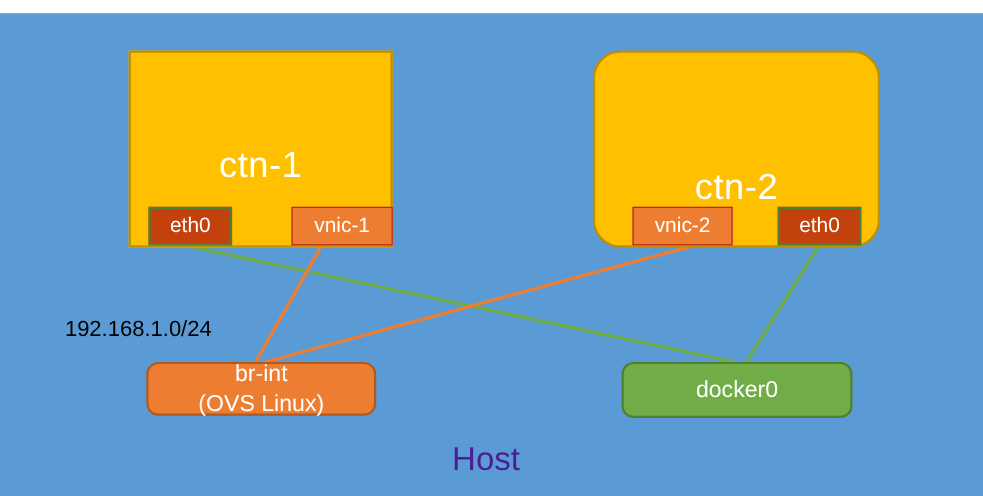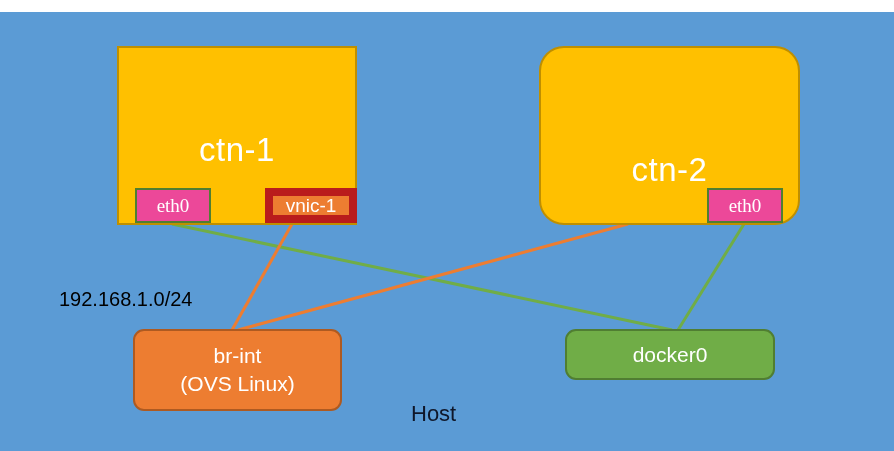--- a/index.html
+++ b/index.html
@@ -46,27 +46,26 @@
     box-sizing: border-box;
     display: flex;
     align-items: center;
     justify-content: center;
     color: #FFFFFF;
     font-size: 19px;
     line-height: 1;
     z-index: 3;
   }
   .iface-eth {
-    background: #ec4899;
+    background: #c2410c;
     border: 2px solid #507E32;
-    font-family: Liberation Serif, serif;
   }
   .iface-vnic {
     background: #ED7D31;
-    border: 8px solid #b91c1c;
+    border: 1px solid #b91c1c;
   }
   .bridge {
     position: absolute;
     box-sizing: border-box;
     border-radius: 11px;
     display: flex;
     flex-direction: column;
     align-items: center;
     justify-content: center;
     color: #FFFFFF;
@@ -85,22 +84,22 @@
   .net-label {
     position: absolute;
     color: #000000;
     font-size: 20px;
     line-height: 1;
     white-space: nowrap;
     z-index: 4;
   }
   .host-label {
     position: absolute;
-    color: #0f172a;
-    font-size: 22px;
+    color: #4c1d95;
+    font-size: 30px;
     line-height: 1;
     white-space: nowrap;
     z-index: 4;
   }
 </style>
 </head>
 <body>
 
 <div id="canvas">
 
@@ -120,26 +119,29 @@
   </div>
 
   <div class="iface iface-eth" style="left:135px; top:176px; width:76px; height:35px;">
     <span>eth0</span>
   </div>
 
   <div class="iface iface-vnic" style="left:265px; top:176px; width:92px; height:35px;">
     <span>vnic-1</span>
   </div>
 
+  <div class="iface iface-vnic" style="left:575px; top:176px; width:91px; height:35px;">
+    <span>vnic-2</span>
+  </div>
 
   <div class="iface iface-eth" style="left:707px; top:176px; width:76px; height:35px;">
     <span>eth0</span>
   </div>
 
-  <div class="bridge bridge-ovs" style="left:133px; top:317px; width:209px; height:82px;align-items:center;">
+  <div class="bridge bridge-ovs" style="left:133px; top:317px; width:209px; height:49px;align-items:center;">
     <span>br-int</span>
     <span>(OVS Linux)</span>
   </div>
 
   <div class="bridge bridge-linux" style="left:565px; top:317px; width:210px; height:51px;">
     <span>docker0</span>
   </div>
 
   <div class="net-label" style="left:59px; top:277px;">192.168.1.0/24</div>
 

